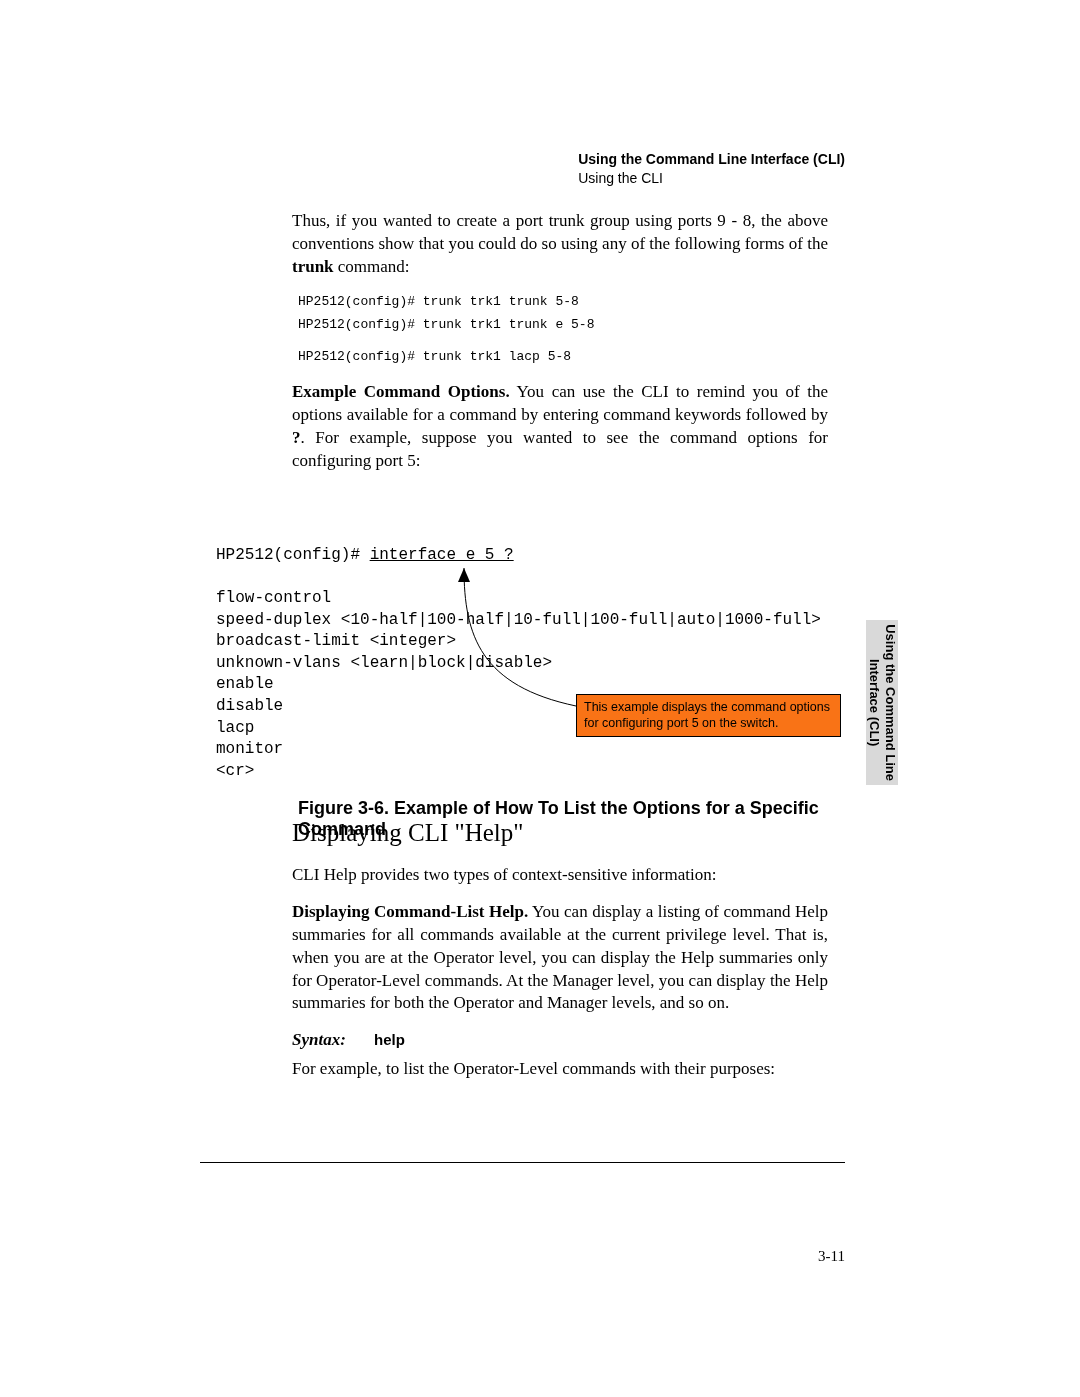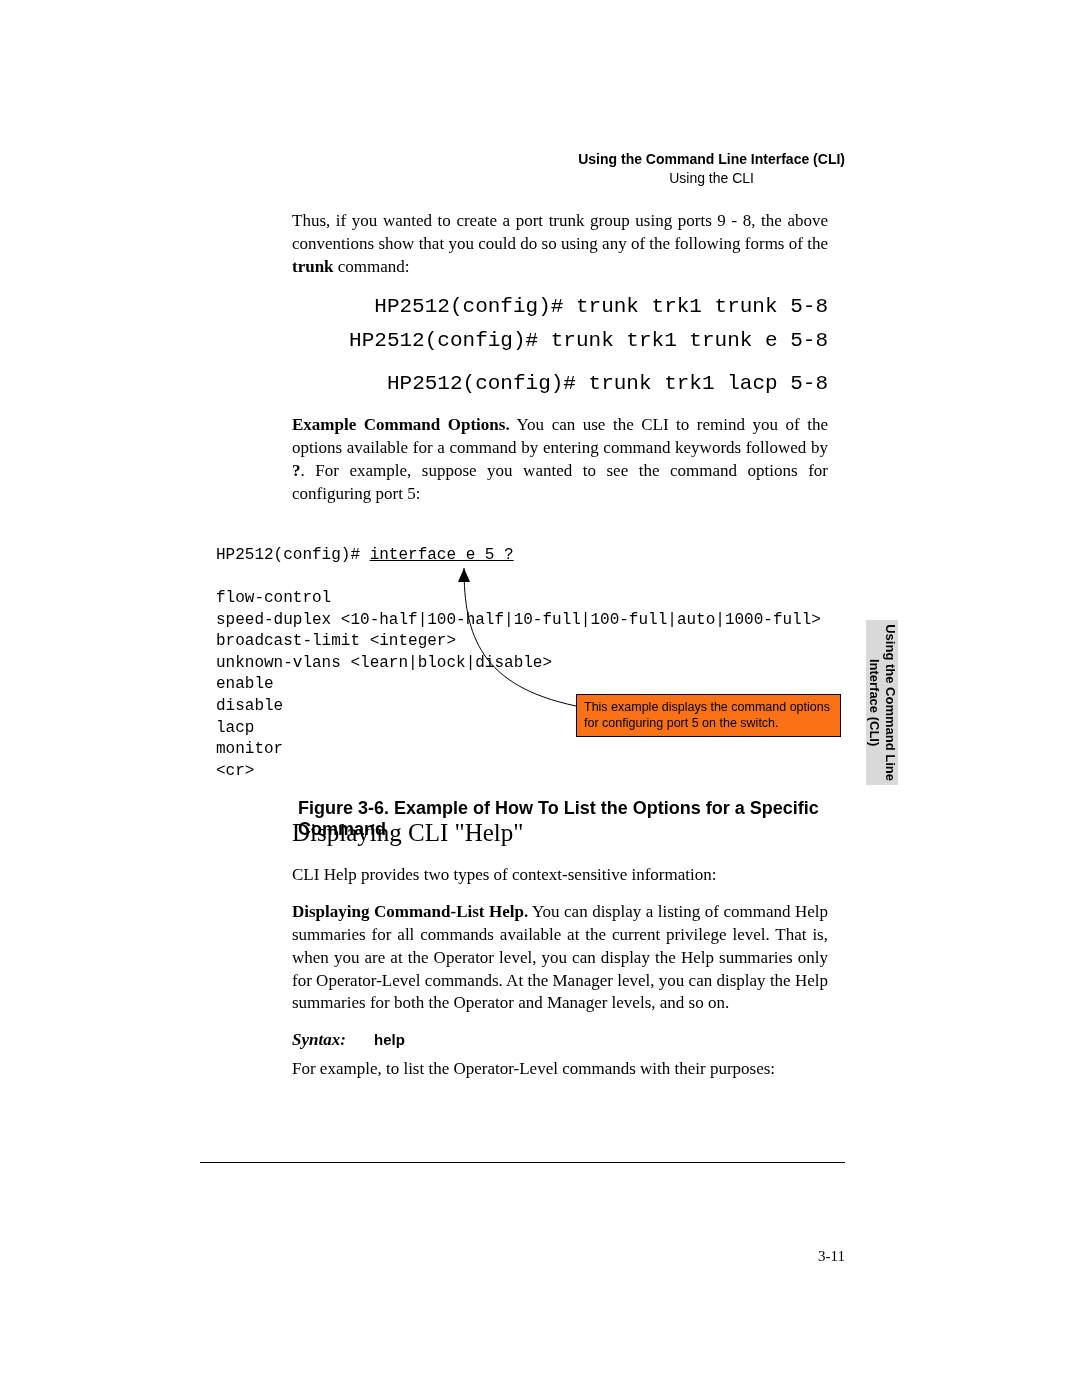--- a/index.html
+++ b/index.html
@@ -16,42 +16,41 @@
     position: absolute;
     left: 0; top: 0;
     width: 1080px;
     height: 1397px;
   }
   
   .hdr {
     position: absolute;
     right: 235px;
     top: 150px;
-    text-align: center;
+    text-align: left;
     font-family: Arial, Helvetica, sans-serif;
     font-size: 14px;
     line-height: 1.35;
   }
   .hdr-title { font-weight: bold; }
   
   .col {
     position: absolute;
     left: 292px;
     top: 210px;
     width: 536px;
     font-size: 17px;
     line-height: 1.35;
   }
   .para { margin-bottom: 14px; text-align: justify; }
   .mono-block {
     font-family: "Courier New", Courier, monospace;
-    font-size: 21px;
+    font-size: 13px;
     white-space: pre;
-    margin: 6px 0;
-    text-align: right;
+    margin: 6px 6px;
   }
   .mb-gap { margin-top: 14px; }
   .bold { font-weight: bold; }
   
   .figure {
     position: absolute;
     left: 216px;
     top: 546px;
     width: 640px;
   }

